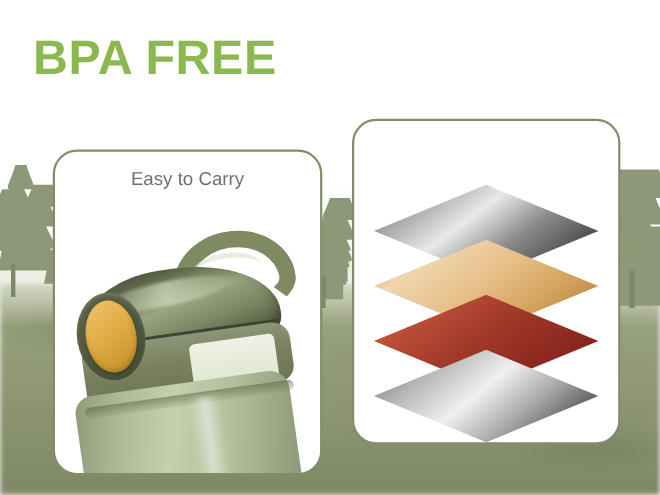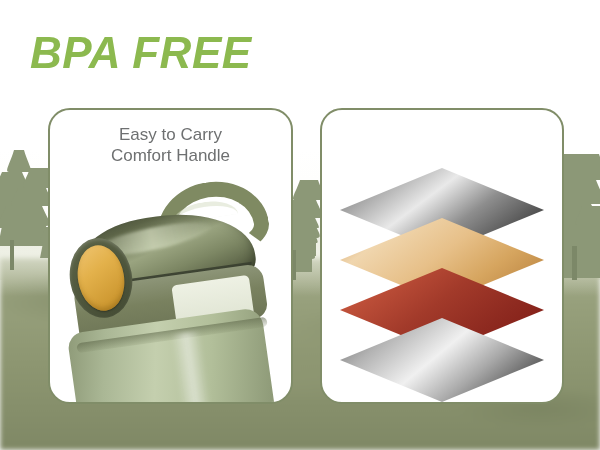--- a/index.html
+++ b/index.html
@@ -25,30 +25,30 @@
             radial-gradient(ellipse 120px 30px at 540px 150px, rgba(112,122,88,.45), transparent 72%);}
   .bg-haze{position:absolute;left:0;top:86px;width:600px;height:60px;
           background:linear-gradient(180deg,rgba(236,238,226,.95) 0%,rgba(170,178,145,0) 100%);}
   .trees{position:absolute;left:0;top:0;width:600px;height:160px;}
   .trees svg{display:block;}
 
   
   .title{
     position:absolute;left:30px;top:28px;
     font-size:44px;line-height:50px;font-weight:700;letter-spacing:.5px;
-    color:#8cb94f;white-space:nowrap;font-style:italic;
+    color:#8cb94f;white-space:nowrap;
   }
 
   
   .card{
     position:absolute;top:108px;height:292px;
     background:#ffffff;border:2px solid #808d68;border-radius:22px;
     overflow:hidden;
   }
-  .card-left{left:48px;width:241px;}
+  .card-left{left:48px;width:241px;margin-top:28px;}
   .card-right{left:320px;width:240px;}
   .card-title{
     position:absolute;left:0;right:0;top:14px;
     text-align:center;color:#6e7071;
     font-size:17px;line-height:21px;font-weight:400;white-space:nowrap;
   }
   .card-right .card-title{left:-8px;right:-8px;}
 
   
   .bottle-wrap{position:absolute;left:0;top:0;width:241px;height:292px;overflow:hidden;}
@@ -196,21 +196,20 @@
         <div class="label-patch"></div>
         <div class="body-main"></div>
         <div class="body-seam"></div>
         <div class="body-shine"></div>
         <div class="btn-ring"></div>
         <div class="btn-gold"></div>
       </div>
     </div>
     <div class="card-title">
       <div>Easy to Carry</div>
-      <div>Comfort Handle</div>
     </div>
   </div>
 
   <div class="card card-right">
     <div class="layers">
       <svg width="240" height="292" viewBox="0 0 240 292" xmlns="http://www.w3.org/2000/svg">
         <defs>
           <linearGradient id="gSteelTop" x1="0" y1="0" x2="1" y2="0.55">
             <stop offset="0%" stop-color="#5a5a5a"></stop>
             <stop offset="20%" stop-color="#9a9a9a"></stop>

